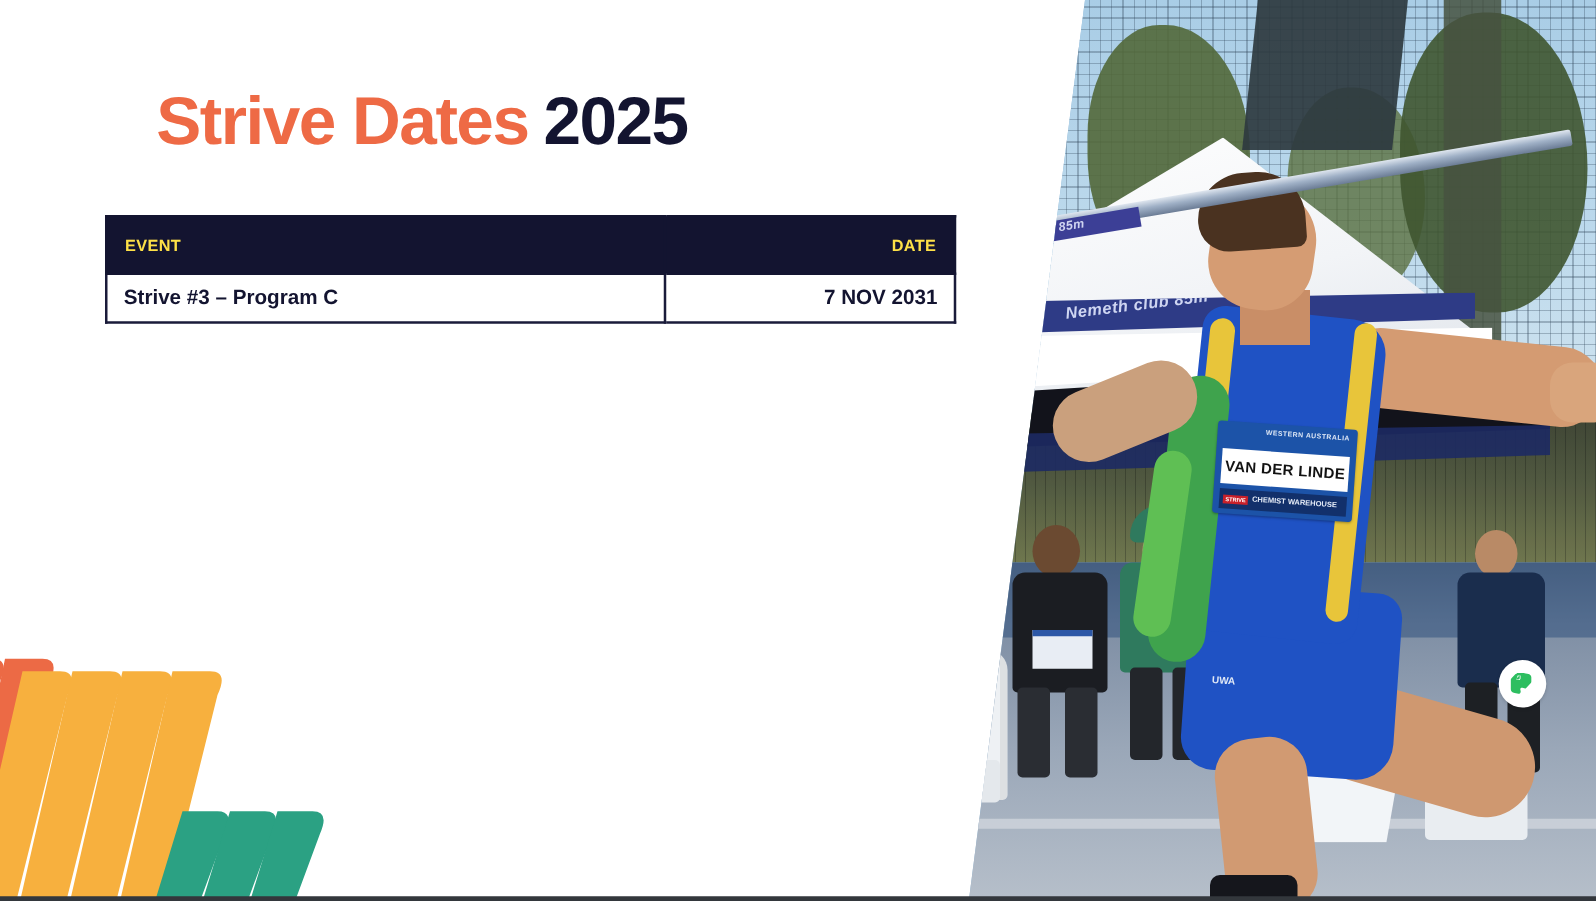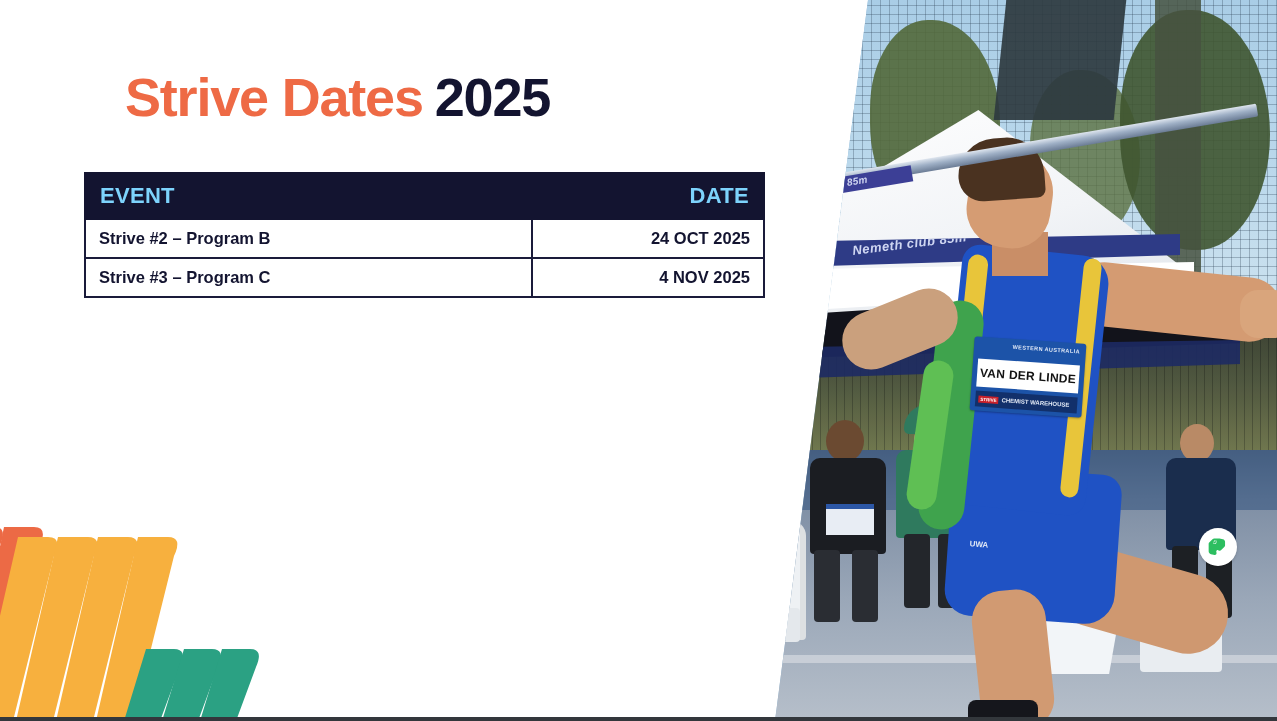--- a/index.html
+++ b/index.html
@@ -45,22 +45,22 @@
     top: 172px;
     width: 679px;
     border-collapse: collapse;
     table-layout: fixed;
   }
   #dates-table col.c-event { width: 447px; }
   #dates-table col.c-date  { width: 232px; }
 
   #dates-table thead th {
     background: #131430;
-    color: #7dd3fc;
-    font-size: 22px;
+    color: #fde047;
+    font-size: 13px;
     font-weight: bold;
     letter-spacing: 0.3px;
     height: 44px;
     padding: 0 14px;
     border: 2px solid #131430;
     vertical-align: middle;
   }
   #dates-table thead th.h-event { text-align: left; }
   #dates-table thead th.h-date  { text-align: right; }
 
@@ -413,26 +413,22 @@
       <col class="c-date">
     </colgroup>
     <thead>
       <tr>
         <th class="h-event">EVENT</th>
         <th class="h-date">DATE</th>
       </tr>
     </thead>
     <tbody id="table-body">
         <tr>
-          <td class="cell-event">Strive #2 – Program B</td>
-          <td class="cell-date">24 OCT 2025</td>
-        </tr>
-        <tr>
           <td class="cell-event">Strive #3 – Program C</td>
-          <td class="cell-date">4 NOV 2025</td>
+          <td class="cell-date">7 NOV 2031</td>
         </tr>
       </tbody>
   </table>
 
   <div id="stripes">
     <svg width="300" height="200" viewBox="0 0 300 200" xmlns="http://www.w3.org/2000/svg">
       <g>
         <path d="M -36 6 L -6 6 q 14 0 6 18 L -40 200 L -76 200 Z" fill="#ec6a45"></path>
         <path d="M 4 6 L 34 6 q 14 0 6 18 L 0 200 L -36 200 Z" fill="#ec6a45"></path>
       </g>

